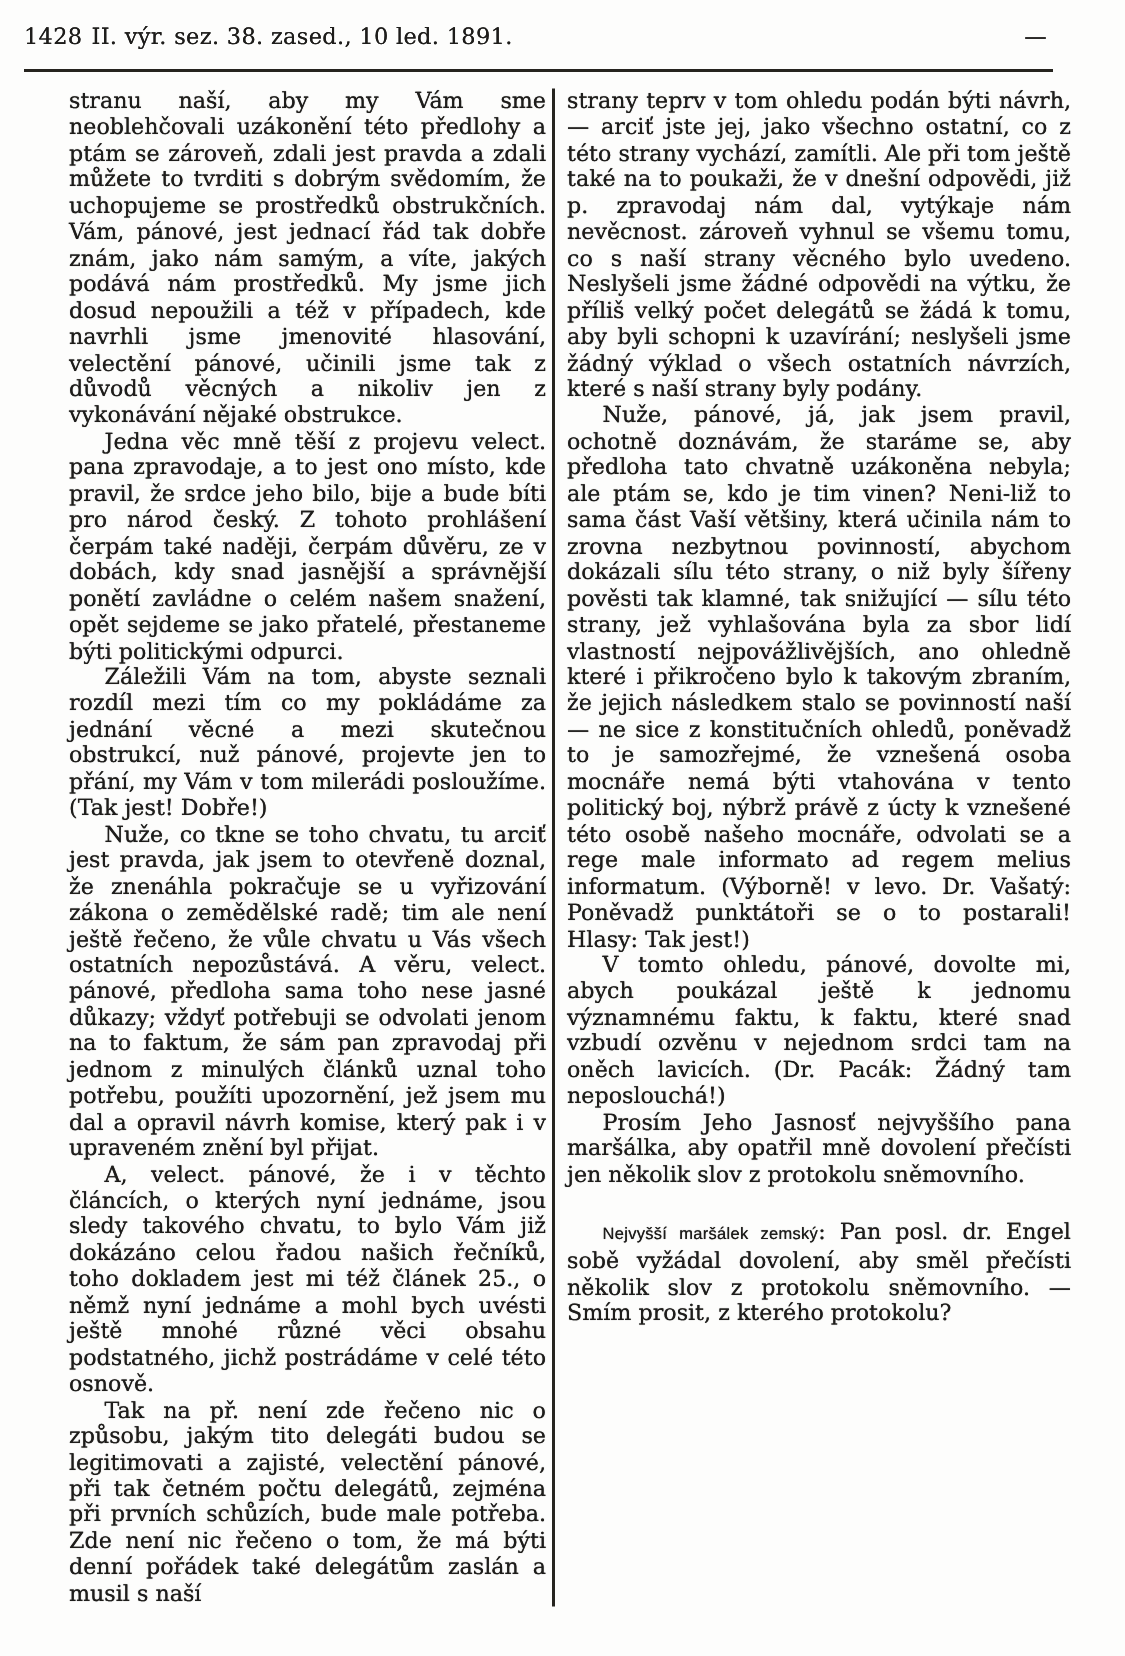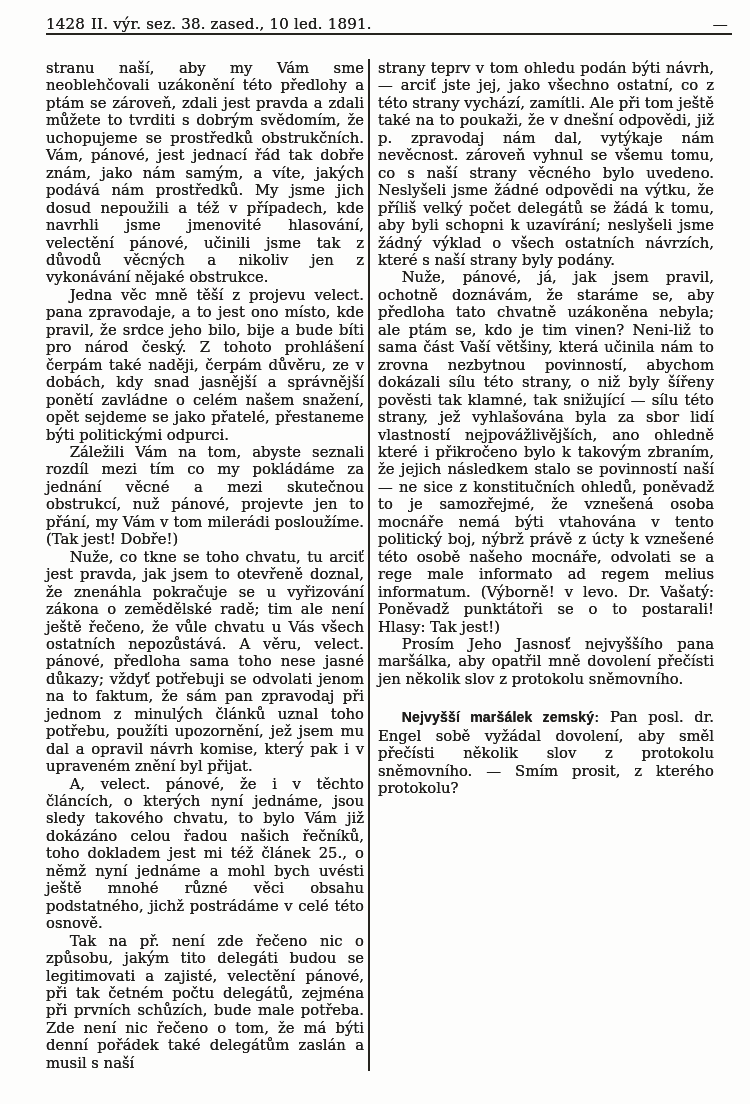--- a/index.html
+++ b/index.html
@@ -14,30 +14,30 @@
     margin: 0 auto;
     background: #fdfdfc;
     color: #1e1d1b;
     font-family: "DejaVu Serif", serif;
     overflow: hidden;
   }
   
   .header {
     position: absolute;
     top: 15px;
-    left: 46px;
+    left: 16px;
     width: 686px;
     display: flex;
     justify-content: space-between;
     align-items: center;
     font-size: 15px;
     letter-spacing: 0.2px;
     white-space: nowrap;
     border-bottom: 2px solid #26241f;
-    padding-bottom: 0;
+    padding-bottom: 13px;
     text-shadow: 0 0 0.4px currentColor;
   }
   .header .h-num { margin-right: 6px; }
   .header .fraktur {
     font-weight: bold;
     letter-spacing: 0.4px;
   }
   .header .h-dash { padding: 0 4px; }
   
   .columns {
@@ -66,22 +66,22 @@
   }
   p {
     margin: 0;
     text-indent: 1.6em;
   }
   p.no-indent { text-indent: 0; }
   p.speech { margin-top: 15px; }
   p.speech-first { margin-top: 21px; }
   .speaker {
     font-family: "Liberation Sans", sans-serif;
-    font-weight: 700;
-    font-size: 14px;
+    font-weight: 400;
+    font-size: 11px;
     letter-spacing: 0.2px;
   }
 </style>
 </head>
 <body>
 
 <div class="page">
 
   <div class="header">
     <span>
@@ -99,20 +99,21 @@
       <p>Nuže, co tkne se toho chvatu, tu arciť jest pravda, jak jsem to otevřeně doznal, že znenáhla pokračuje se u vyřizování zákona o zemědělské radě; tim ale není ještě řečeno, že vůle chvatu u Vás všech ostatních nepozůstává. A věru, velect. pánové, předloha sama toho nese jasné důkazy; vždyť potřebuji se odvolati jenom na to faktum, že sám pan zpravodaj při jednom z minulých článků uznal toho potřebu, použíti upozornění, jež jsem mu dal a opravil návrh komise, který pak i v upraveném znění byl přijat.</p>
       <p>A, velect. pánové, že i v těchto článcích, o kterých nyní jednáme, jsou sledy takového chvatu, to bylo Vám již dokázáno celou řadou našich řečníků, toho dokladem jest mi též článek 25., o němž nyní jednáme a mohl bych uvésti ještě mnohé různé věci obsahu podstatného, jichž postrádáme v celé této osnově.</p>
       <p>Tak na př. není zde řečeno nic o způsobu, jakým tito delegáti budou se legitimovati a zajisté, velectění pánové, při tak četném počtu delegátů, zejména při prvních schůzích, bude male potřeba. Zde není nic řečeno o tom, že má býti denní pořádek také delegátům zaslán a musil s naší</p>
     </div>
 
     <div class="divider"></div>
 
     <div class="col col-right" lang="cs">
       <p class="no-indent">strany teprv v tom ohledu podán býti návrh, — arciť jste jej, jako všechno ostatní, co z této strany vychází, zamítli. Ale při tom ještě také na to poukaži, že v dnešní odpovědi, již p. zpravodaj nám dal, vytýkaje nám nevěcnost. zároveň vyhnul se všemu tomu, co s naší strany věcného bylo uvedeno. Neslyšeli jsme žádné odpovědi na výtku, že příliš velký počet delegátů se žádá k tomu, aby byli schopni k uzavírání; neslyšeli jsme žádný výklad o všech ostatních návrzích, které s naší strany byly podány.</p>
       <p>Nuže, pánové, já, jak jsem pravil, ochotně doznávám, že staráme se, aby předloha tato chvatně uzákoněna nebyla; ale ptám se, kdo je tim vinen? Neni-liž to sama část Vaší většiny, která učinila nám to zrovna nezbytnou povinností, abychom dokázali sílu této strany, o niž byly šířeny pověsti tak klamné, tak snižující — sílu této strany, jež vyhlašována byla za sbor lidí vlastností nejpovážlivějších, ano ohledně které i přikročeno bylo k takovým zbraním, že jejich následkem stalo se povinností naší — ne sice z konstitučních ohledů, poněvadž to je samozřejmé, že vznešená osoba mocnáře nemá býti vtahována v tento politický boj, nýbrž právě z úcty k vznešené této osobě našeho mocnáře, odvolati se a rege male informato ad regem melius informatum. (Výborně! v levo. Dr. Vašatý: Poněvadž punktátoři se o to postarali! Hlasy: Tak jest!)</p>
+      <p>V tomto ohledu, pánové, dovolte mi, abych poukázal ještě k jednomu významnému faktu, k faktu, které snad vzbudí ozvěnu v nejednom srdci tam na oněch lavicích. (Dr. Pacák: Žádný tam neposlouchá!)</p>
       <p>Prosím Jeho Jasnosť nejvyššího pana maršálka, aby opatřil mně dovolení přečísti jen několik slov z protokolu sněmovního.</p>
 
       <p class="speech speech-first"><span class="speaker">Nejvyšší maršálek zemský</span><span>: Pan posl. dr. Engel sobě vyžádal dovolení, aby směl přečísti několik slov z protokolu sněmovního. — Smím prosit, z kterého protokolu?</span></p>
 
 
     </div>
 
   </div>
 
 </div>

